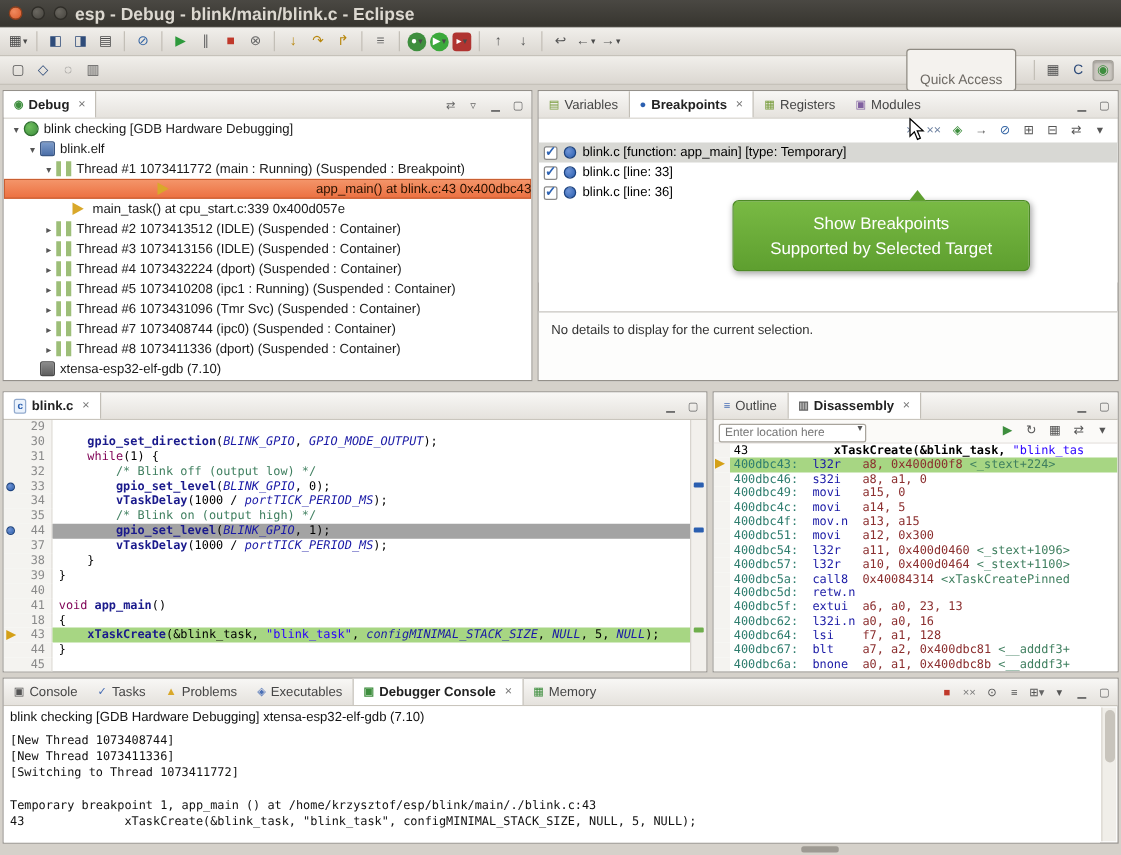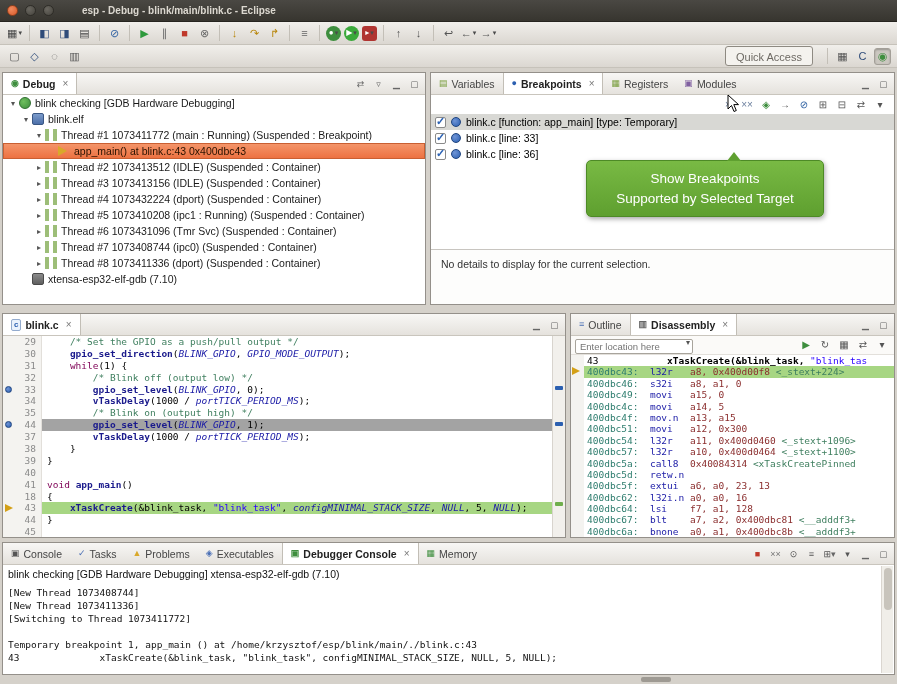--- a/index.html
+++ b/index.html
@@ -4,36 +4,36 @@
 <style>
   *{margin:0;padding:0;box-sizing:border-box}
   html,body{width:897px;height:684px;overflow:hidden}
   body{position:relative;background:#D5D1CA;font-family:"Liberation Sans",sans-serif;-webkit-font-smoothing:antialiased}
 
   
   #titlebar{position:absolute;left:0;top:0;width:897px;height:22px;background:linear-gradient(#4A4843,#37352F);border-bottom:1px solid #26241F;display:flex;align-items:center}
   .wbtn{width:11px;height:11px;border-radius:50%;margin-left:7px;display:inline-block}
   .wbtn.close{background:radial-gradient(circle at 35% 35%,#F08A5E,#D85A2B);border:1px solid #93401C}
   .wbtn.plain{background:radial-gradient(circle at 35% 35%,#6A6760,#45433D);border:1px solid #2E2C27}
-  #wtitle{color:#DCD8D0;font-size:10px;font-weight:bold;margin-left:28px;white-space:nowrap}
+  #wtitle{color:#DCD8D0;font-size:14px;font-weight:bold;margin-left:6px;white-space:nowrap}
 
   
   .tbrow{position:absolute;left:0;width:897px;height:23px;background:linear-gradient(#F1EFEB,#DBD7D1);border-bottom:1px solid #C6C2BA;display:flex;align-items:center;padding:0 6px;gap:3px}
   #toolbar1{top:22px}
   #toolbar2{top:45px}
   .tbico{display:inline-flex;align-items:center;justify-content:center;min-width:17px;height:17px;font-size:11px;border-radius:3px;position:relative;cursor:default}
   .tbico .gl{line-height:1}
   .tbico.badge{min-width:15px;width:auto;height:15px;border-radius:50%;padding:0 1px}
   .tbico.badge .gl{color:#fff;font-size:8px}
   .tbico.sqb{border-radius:3px}
   .tbico .dd{font-size:7px;color:#4a4a4a;margin-left:1px}
   .tbico.pressed{background:#CBC7C0;box-shadow:inset 0 1px 2px rgba(0,0,0,.25);border:1px solid #A39F98}
   .tsep{width:1px;height:16px;background:#C3BFB7;margin:0 3px;display:inline-block;flex-shrink:0}
   .spacer{flex:1}
-  #qa{border:1px solid #8E8A82;border-radius:3px;background:#F4F2EE;color:#6E6A64;font-size:11px;padding:4px 10px 2px 10px;margin-right:8px}
+  #qa{border:1px solid #8E8A82;border-radius:3px;background:#F4F2EE;color:#6E6A64;font-size:11px;padding:18px 10px 2px 10px;margin-right:8px}
   #tb2-icons,#persp,#bp-tools,#da-tools{display:flex;align-items:center;gap:3px}
 
   
   .panel{position:absolute;background:#fff;border:1px solid #94908A}
   .phead{height:22px;background:linear-gradient(#F8F7F5,#E5E2DD);border-bottom:1px solid #C9C5BD;display:flex;align-items:stretch;position:relative}
   .ptabs{display:flex;align-items:stretch}
   .ptab{display:inline-flex;align-items:center;gap:4px;padding:0 8px;font-size:10.5px;color:#454545;white-space:nowrap}
   .ptab.active{background:#fff;border-right:1px solid #C2BEB6;border-left:1px solid #C2BEB6;font-weight:bold;color:#222}
   .ptab.active:first-child{border-left:none}
   .ticon{font-size:9px;line-height:1}
@@ -274,24 +274,29 @@
       <div class="trow" style="padding-left: 17px;">
         <span class="exp">▾</span>
         <span class="ti ti-elf"></span>
         <span class="tlab">blink.elf</span>
       </div>
       <div class="trow" style="padding-left: 30px;">
         <span class="exp">▾</span>
         <span class="ti ti-thread"></span>
         <span class="tlab">Thread #1 1073411772 (main : Running) (Suspended : Breakpoint)</span>
       </div>
-      <div class="trow sel" style="padding-left: 43px;">
+      <div class="trow sel" style=" justify-content: space-between;">
         <span class="exp"></span>
         <span class="ti ti-frame"></span>
         <span class="tlab">app_main() at blink.c:43 0x400dbc43</span>
+      </div>
+      <div class="trow" style="padding-left: 43px;">
+        <span class="exp"></span>
+        <span class="ti ti-frame"></span>
+        <span class="tlab">main_task() at cpu_start.c:339 0x400d057e</span>
       </div>
       <div class="trow" style="padding-left: 30px;">
         <span class="exp">▸</span>
         <span class="ti ti-thread"></span>
         <span class="tlab">Thread #2 1073413512 (IDLE) (Suspended : Container)</span>
       </div>
       <div class="trow" style="padding-left: 30px;">
         <span class="exp">▸</span>
         <span class="ti ti-thread"></span>
         <span class="tlab">Thread #3 1073413156 (IDLE) (Suspended : Container)</span>
@@ -422,21 +427,21 @@
     <div class="phicons" id="ed-hicons">
         <span class="phico">
           <span class="gl" style="color: rgb(102, 102, 102);">▁</span>
         </span>
         <span class="phico">
           <span class="gl" style="color: rgb(102, 102, 102);">▢</span>
         </span>
       </div>
   </div>
   <div class="ecode" id="ed-lines">
-      <div class="eline"><span class="emark"></span><span class="elnum">29</span><span class="ecodearea"><span class="s-p">    </span><span class="s-c">/* Set the GPIO as a push/pull output */</span></span></div>
+      <div class="eline"><span class="emark"></span><span class="elnum">29</span><span class="ecodearea"><span class="s-p">    </span></span></div>
       <div class="eline"><span class="emark"></span><span class="elnum">30</span><span class="ecodearea"><span class="s-p">    </span><span class="s-f">gpio_set_direction</span><span class="s-p">(</span><span class="s-m">BLINK_GPIO</span><span class="s-p">, </span><span class="s-m">GPIO_MODE_OUTPUT</span><span class="s-p">);</span></span></div>
       <div class="eline"><span class="emark"></span><span class="elnum">31</span><span class="ecodearea"><span class="s-p">    </span><span class="s-k">while</span><span class="s-p">(1) {</span></span></div>
       <div class="eline"><span class="emark"></span><span class="elnum">32</span><span class="ecodearea"><span class="s-p">        </span><span class="s-c">/* Blink off (output low) */</span></span></div>
       <div class="eline"><span class="emark"><span class="mk-bp"></span></span><span class="elnum">33</span><span class="ecodearea"><span class="s-p">        </span><span class="s-f">gpio_set_level</span><span class="s-p">(</span><span class="s-m">BLINK_GPIO</span><span class="s-p">, 0);</span></span></div>
       <div class="eline"><span class="emark"></span><span class="elnum">34</span><span class="ecodearea"><span class="s-p">        </span><span class="s-f">vTaskDelay</span><span class="s-p">(1000 / </span><span class="s-m">portTICK_PERIOD_MS</span><span class="s-p">);</span></span></div>
       <div class="eline"><span class="emark"></span><span class="elnum">35</span><span class="ecodearea"><span class="s-p">        </span><span class="s-c">/* Blink on (output high) */</span></span></div>
       <div class="eline hb"><span class="emark"><span class="mk-bp"></span></span><span class="elnum">44</span><span class="ecodearea"><span class="s-p">        </span><span class="s-f">gpio_set_level</span><span class="s-p">(</span><span class="s-m">BLINK_GPIO</span><span class="s-p">, 1);</span></span></div>
       <div class="eline"><span class="emark"></span><span class="elnum">37</span><span class="ecodearea"><span class="s-p">        </span><span class="s-f">vTaskDelay</span><span class="s-p">(1000 / </span><span class="s-m">portTICK_PERIOD_MS</span><span class="s-p">);</span></span></div>
       <div class="eline"><span class="emark"></span><span class="elnum">38</span><span class="ecodearea"><span class="s-p">    }</span></span></div>
       <div class="eline"><span class="emark"></span><span class="elnum">39</span><span class="ecodearea"><span class="s-p">}</span></span></div>

